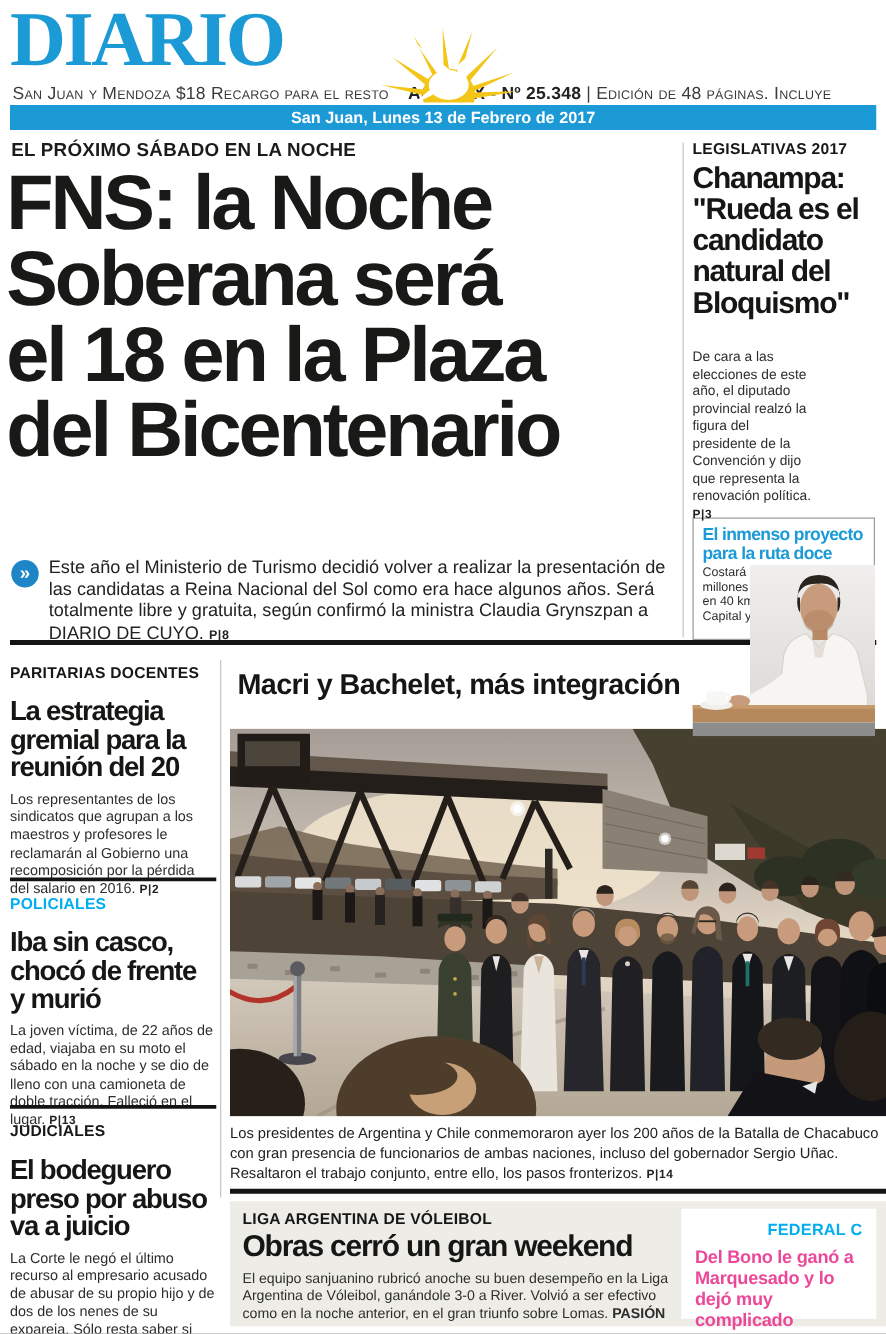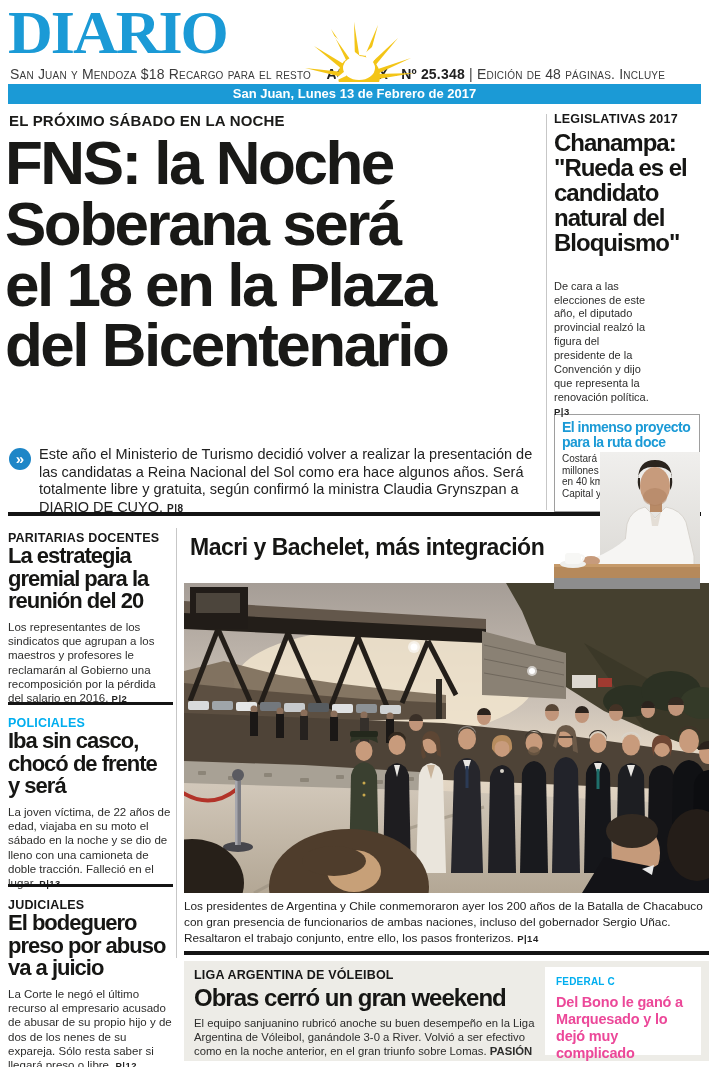--- a/index.html
+++ b/index.html
@@ -49,35 +49,35 @@
   .legis-body{position:relative;margin-top:24px;min-height:300px;}
   .legis-body .txt{position:relative;z-index:2;display:block;width:96px;font-size:11px;line-height:1.26;color:var(--body);}
   .chanampa-photo{position:absolute;left:0;top:172px;width:146px;height:137px;z-index:1;}
   .ruta-box{top:414px;left:554px;width:146px;height:98px;border:1px solid #9e9e9e;background:#fff;
     padding:5px 7px;overflow:hidden;}
   .ruta-box .hl{color:var(--brand-blue);font-weight:bold;font-size:14px;line-height:15px;letter-spacing:-.5px;white-space:nowrap;}
   .ruta-box .body-txt{margin-top:3px;font-size:10px;line-height:1.16;}
 
   
   .rail-sec{left:8px;width:165px;}
-  .rail-sec h2{font-size:22px;line-height:1.03;letter-spacing:-1px;font-weight:bold;margin-top:0;color:#161614;}
+  .rail-sec h2{font-size:22px;line-height:1.03;letter-spacing:-1px;font-weight:bold;margin-top:13px;color:#161614;}
   .rail-sec .body-txt{margin-top:7px;font-size:11.5px;line-height:1.24;}
 
   
   .macri-hl{top:534px;left:190px;font-size:23px;font-weight:bold;letter-spacing:-.5px;color:#161614;}
   .photo-main{top:583px;left:184px;width:525px;height:310px;overflow:hidden;background:#cfc5b7;}
   .caption{top:899px;left:184px;width:520px;font-size:11.8px;line-height:1.34;color:#222;}
 
   
   .bottom-panel{top:961px;left:184px;width:525px;height:100px;background:var(--panel);}
   .voley{position:absolute;left:10px;top:7px;width:344px;}
   .voley h2{font-size:24px;font-weight:bold;letter-spacing:-1px;margin:2px 0 4px;color:#161614;}
   .voley .body-txt{font-size:11.3px;line-height:1.25;}
   .federal-card{position:absolute;left:361px;top:6px;width:156px;height:88px;background:#fff;padding:9px 11px;}
-  .federal-card .kicker{font-size:10px;}
+  .federal-card .kicker{font-size:13px;text-align:right;}
   .federal-card h2{font-size:14.5px;line-height:1.18;letter-spacing:-.2px;font-weight:bold;margin-top:7px;color:#ec4899;}
 </style>
 </head>
 <body>
 
 <div id="page">
 
   <div class="abs sun-logo">
     <svg viewBox="0 0 118 76" width="118" height="76">
       <g fill="#f3c517">
@@ -173,21 +173,21 @@
   <div class="abs rail-sec" style="top:531px;">
     <div class="kicker">PARITARIAS DOCENTES</div>
     <h2>La estrategia gremial para la reunión del 20</h2>
     <div class="body-txt"><span>Los representantes de los sindicatos que agrupan a los maestros y profesores le reclamarán al Gobierno una recomposición por la pérdida del salario en 2016.</span>
       <span class="pref">P|2</span></div>
   </div>
   <div class="abs h-rule" style="top:702px;left:8px;width:165px;height:3px;"></div>
 
   <div class="abs rail-sec" style="top:716px;">
     <div class="kicker cyan">POLICIALES</div>
-    <h2>Iba sin casco, chocó de frente y será</h2>
+    <h2>Iba sin casco, chocó de frente y murió</h2>
     <div class="body-txt"><span>La joven víctima, de 22 años de edad, viajaba en su moto el sábado en la noche y se dio de lleno con una camioneta de doble tracción. Falleció en el lugar.</span>
       <span class="pref">P|13</span></div>
   </div>
   <div class="abs h-rule" style="top:884px;left:8px;width:165px;height:3px;"></div>
 
   <div class="abs rail-sec" style="top:898px;">
     <div class="kicker">JUDICIALES</div>
     <h2>El bodeguero preso por abuso va a juicio</h2>
     <div class="body-txt"><span>La Corte le negó el último recurso al empresario acusado de abusar de su propio hijo y de dos de los nenes de su expareja. Sólo resta saber si llegará preso o libre.</span>
       <span class="pref">P|12</span></div>

